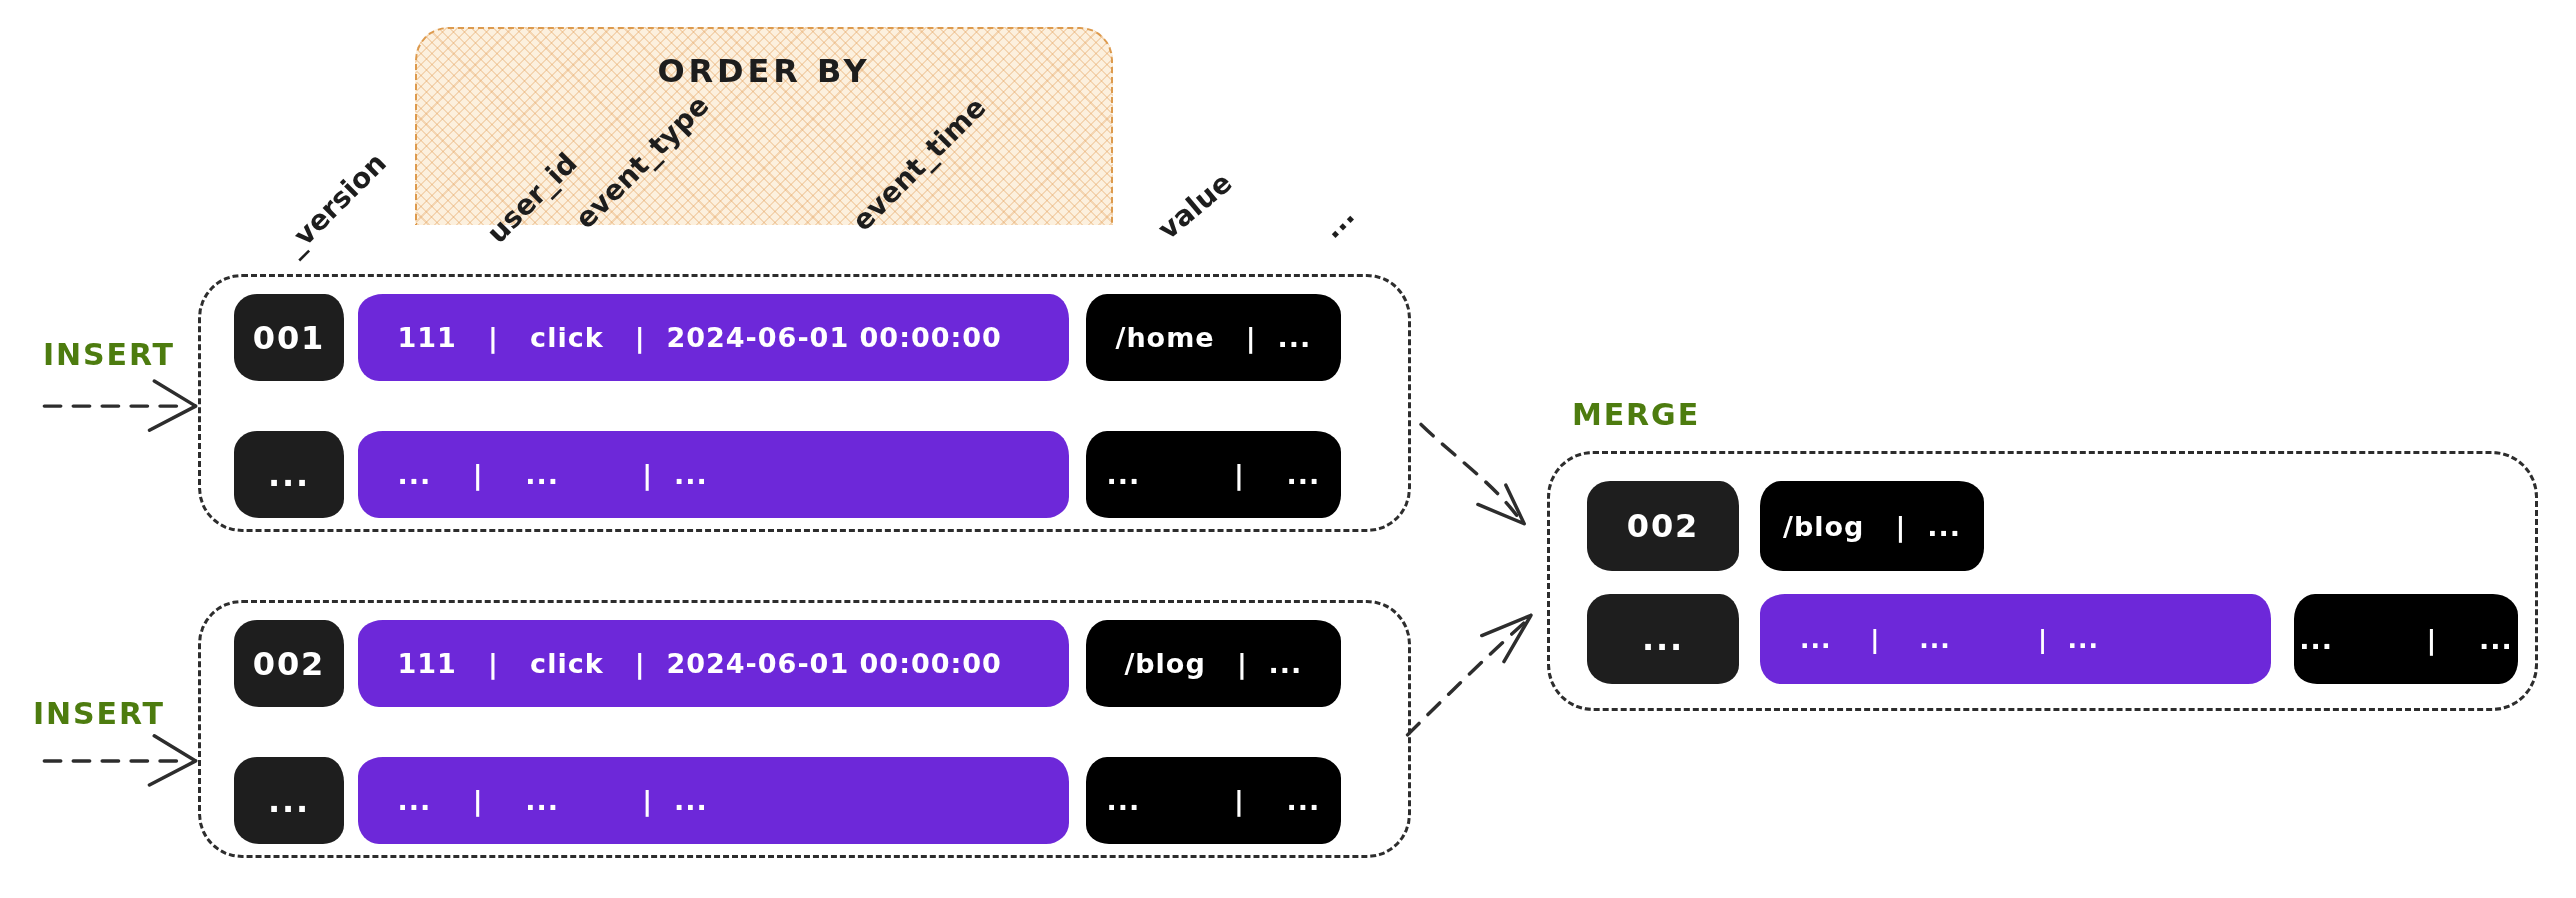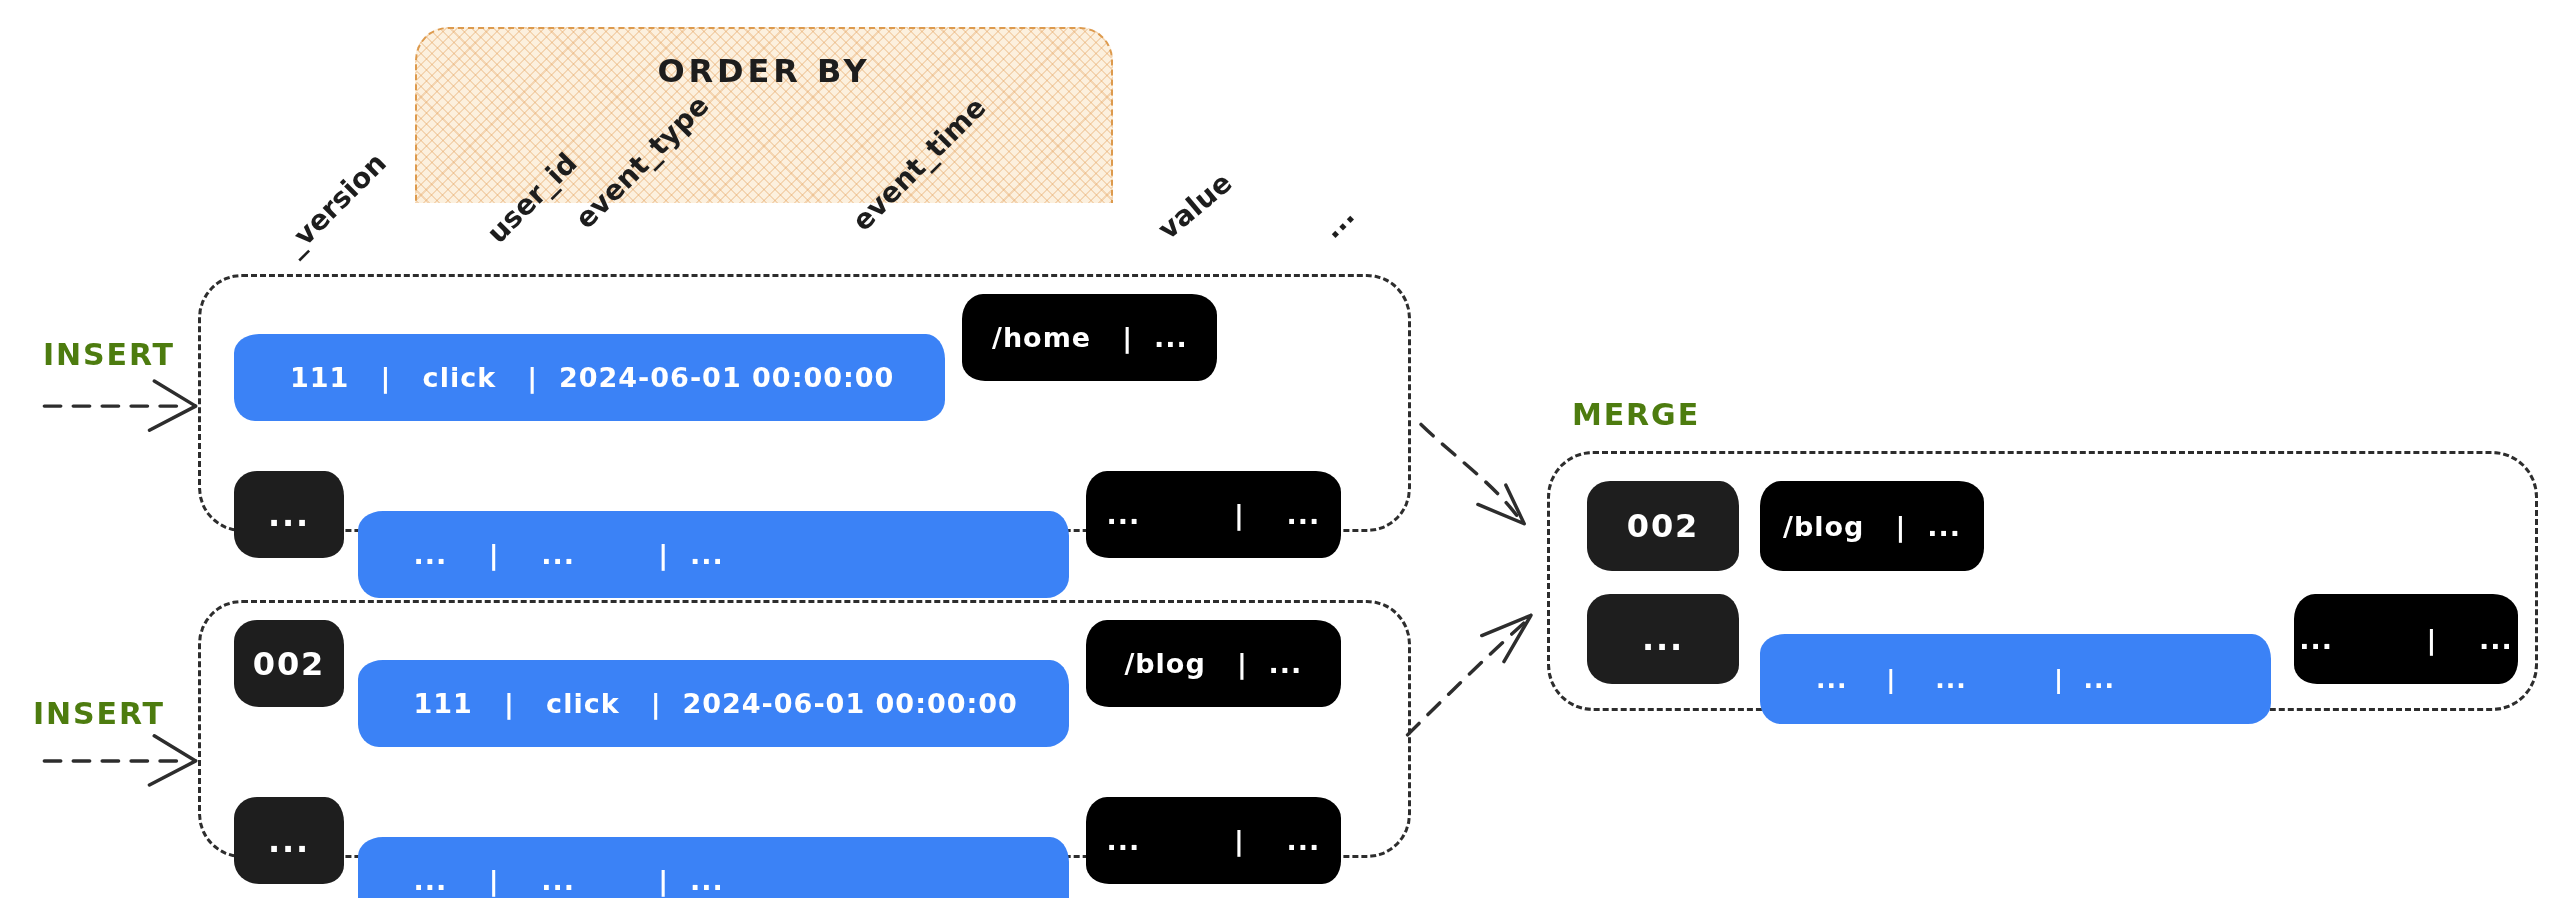--- a/index.html
+++ b/index.html
@@ -6,21 +6,21 @@
   html,body { background:#ffffff; }
   body {
     width:2576px; height:899px; position:relative; overflow:hidden;
     font-family:"DejaVu Sans", "Liberation Sans", sans-serif;
     color:#1f1f1f;
   }
   .canvas { position:absolute; inset:0; }
 
   
   .orderby-box {
-    position:absolute; left:415px; top:27px; width:698px; height:176px;
+    position:absolute; left:415px; top:27px; width:698px; height:198px;
     border:2.9px dashed #dd9a4d; border-bottom:none;
     border-radius:33px 33px 0 0;
     background-color:#fcf0de;
     background-image:
       repeating-linear-gradient(45deg,  rgba(226,156,84,0.32) 0 1.5px, rgba(0,0,0,0) 1.5px 7.7px),
       repeating-linear-gradient(-45deg, rgba(226,156,84,0.32) 0 1.5px, rgba(0,0,0,0) 1.5px 7.7px);
   }
   .orderby-title {
     position:absolute; left:0; right:0; top:23px; text-align:center;
     font-size:32px; font-weight:700; letter-spacing:3.9px; color:#1d1d1d;
@@ -51,24 +51,23 @@
 
   .pill {
     display:flex; align-items:center; justify-content:center;
     white-space:pre; color:#ffffff; font-weight:600;
   }
   .pill-version {
     background:#1e1e1e; font-size:32px; letter-spacing:1.9px;
     border-radius:23px 19px 21px 25px / 21px 25px 19px 23px;
   }
   .pill-key {
-    background:#3b82f6; justify-content:flex-start; padding-left:56px;
+    background:#6d28d9; justify-content:flex-start; padding-left:40px;
     font-size:27px; letter-spacing:1px;
     border-radius:25px 19px 23px 21px / 19px 25px 21px 23px;
-    margin-top:40px;
   }
   .pill-value {
     background:#000000; font-size:27px; letter-spacing:1px;
     border-radius:21px 25px 19px 23px / 25px 21px 23px 19px;
   }
   .part-insert .pill { height:87px; }
   .part-insert .pill-version { width:110px; margin-right:13.5px; }
   .part-insert .pill-key { width:711px; margin-right:17.4px; }
   .part-insert .pill-value { width:255px; }
 
@@ -107,20 +106,21 @@
   <div class="col-header" style="left:1195px; top:206px; transform:translate(-50%,-50%) rotate(-40deg);">value</div>
   <div class="col-header" style="left:1338px; top:222px;">...</div>
 
   <div class="op-label" style="left:109px; top:354px;">INSERT</div>
   <div class="op-label" style="left:99px; top:713px;">INSERT</div>
   <div class="op-label" style="left:1636px; top:414px;">MERGE</div>
 
   <div class="part part-insert" id="part1">
     <div class="rows">
       <div class="row">
+        <div class="pill pill-version">001</div>
         <div class="pill pill-key">111   |   click   |  2024-06-01 00:00:00</div>
         <div class="pill pill-value">/home   |  ...</div>
       </div>
       <div class="row">
         <div class="pill pill-version">...</div>
         <div class="pill pill-key">...    |    ...        |  ...</div>
         <div class="pill pill-value">...         |    ...</div>
       </div>
     </div>
   </div>

